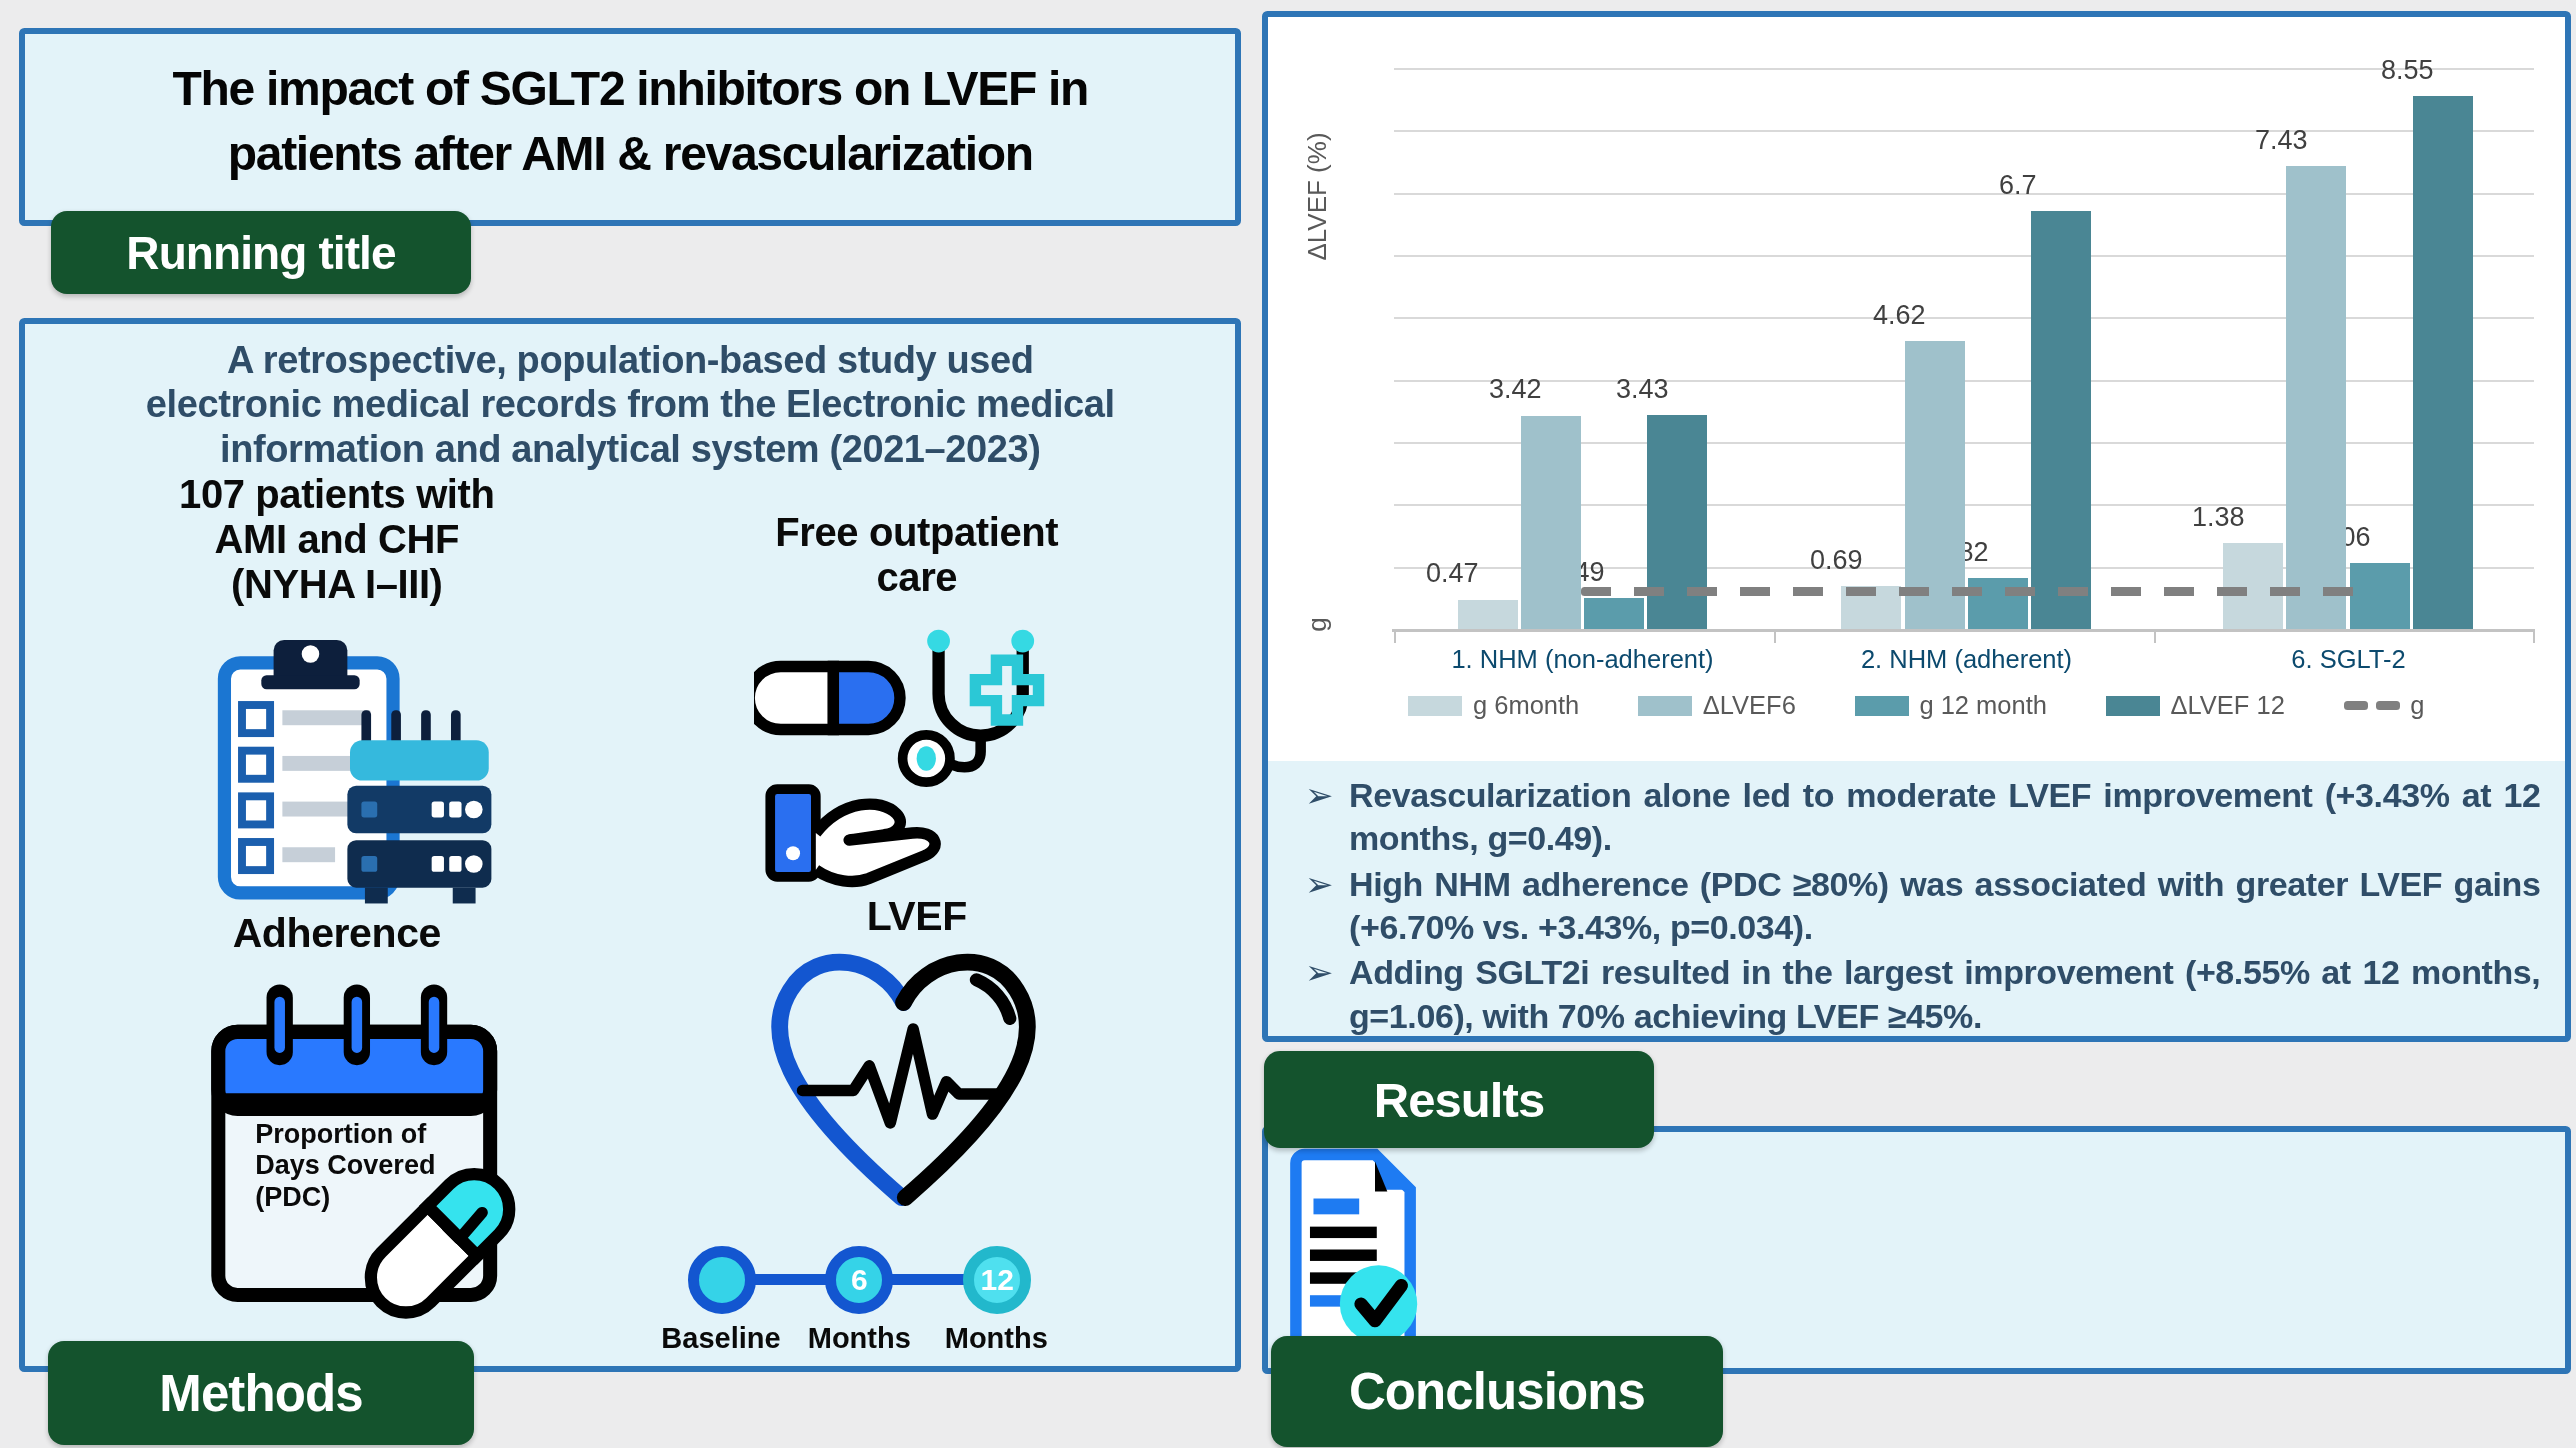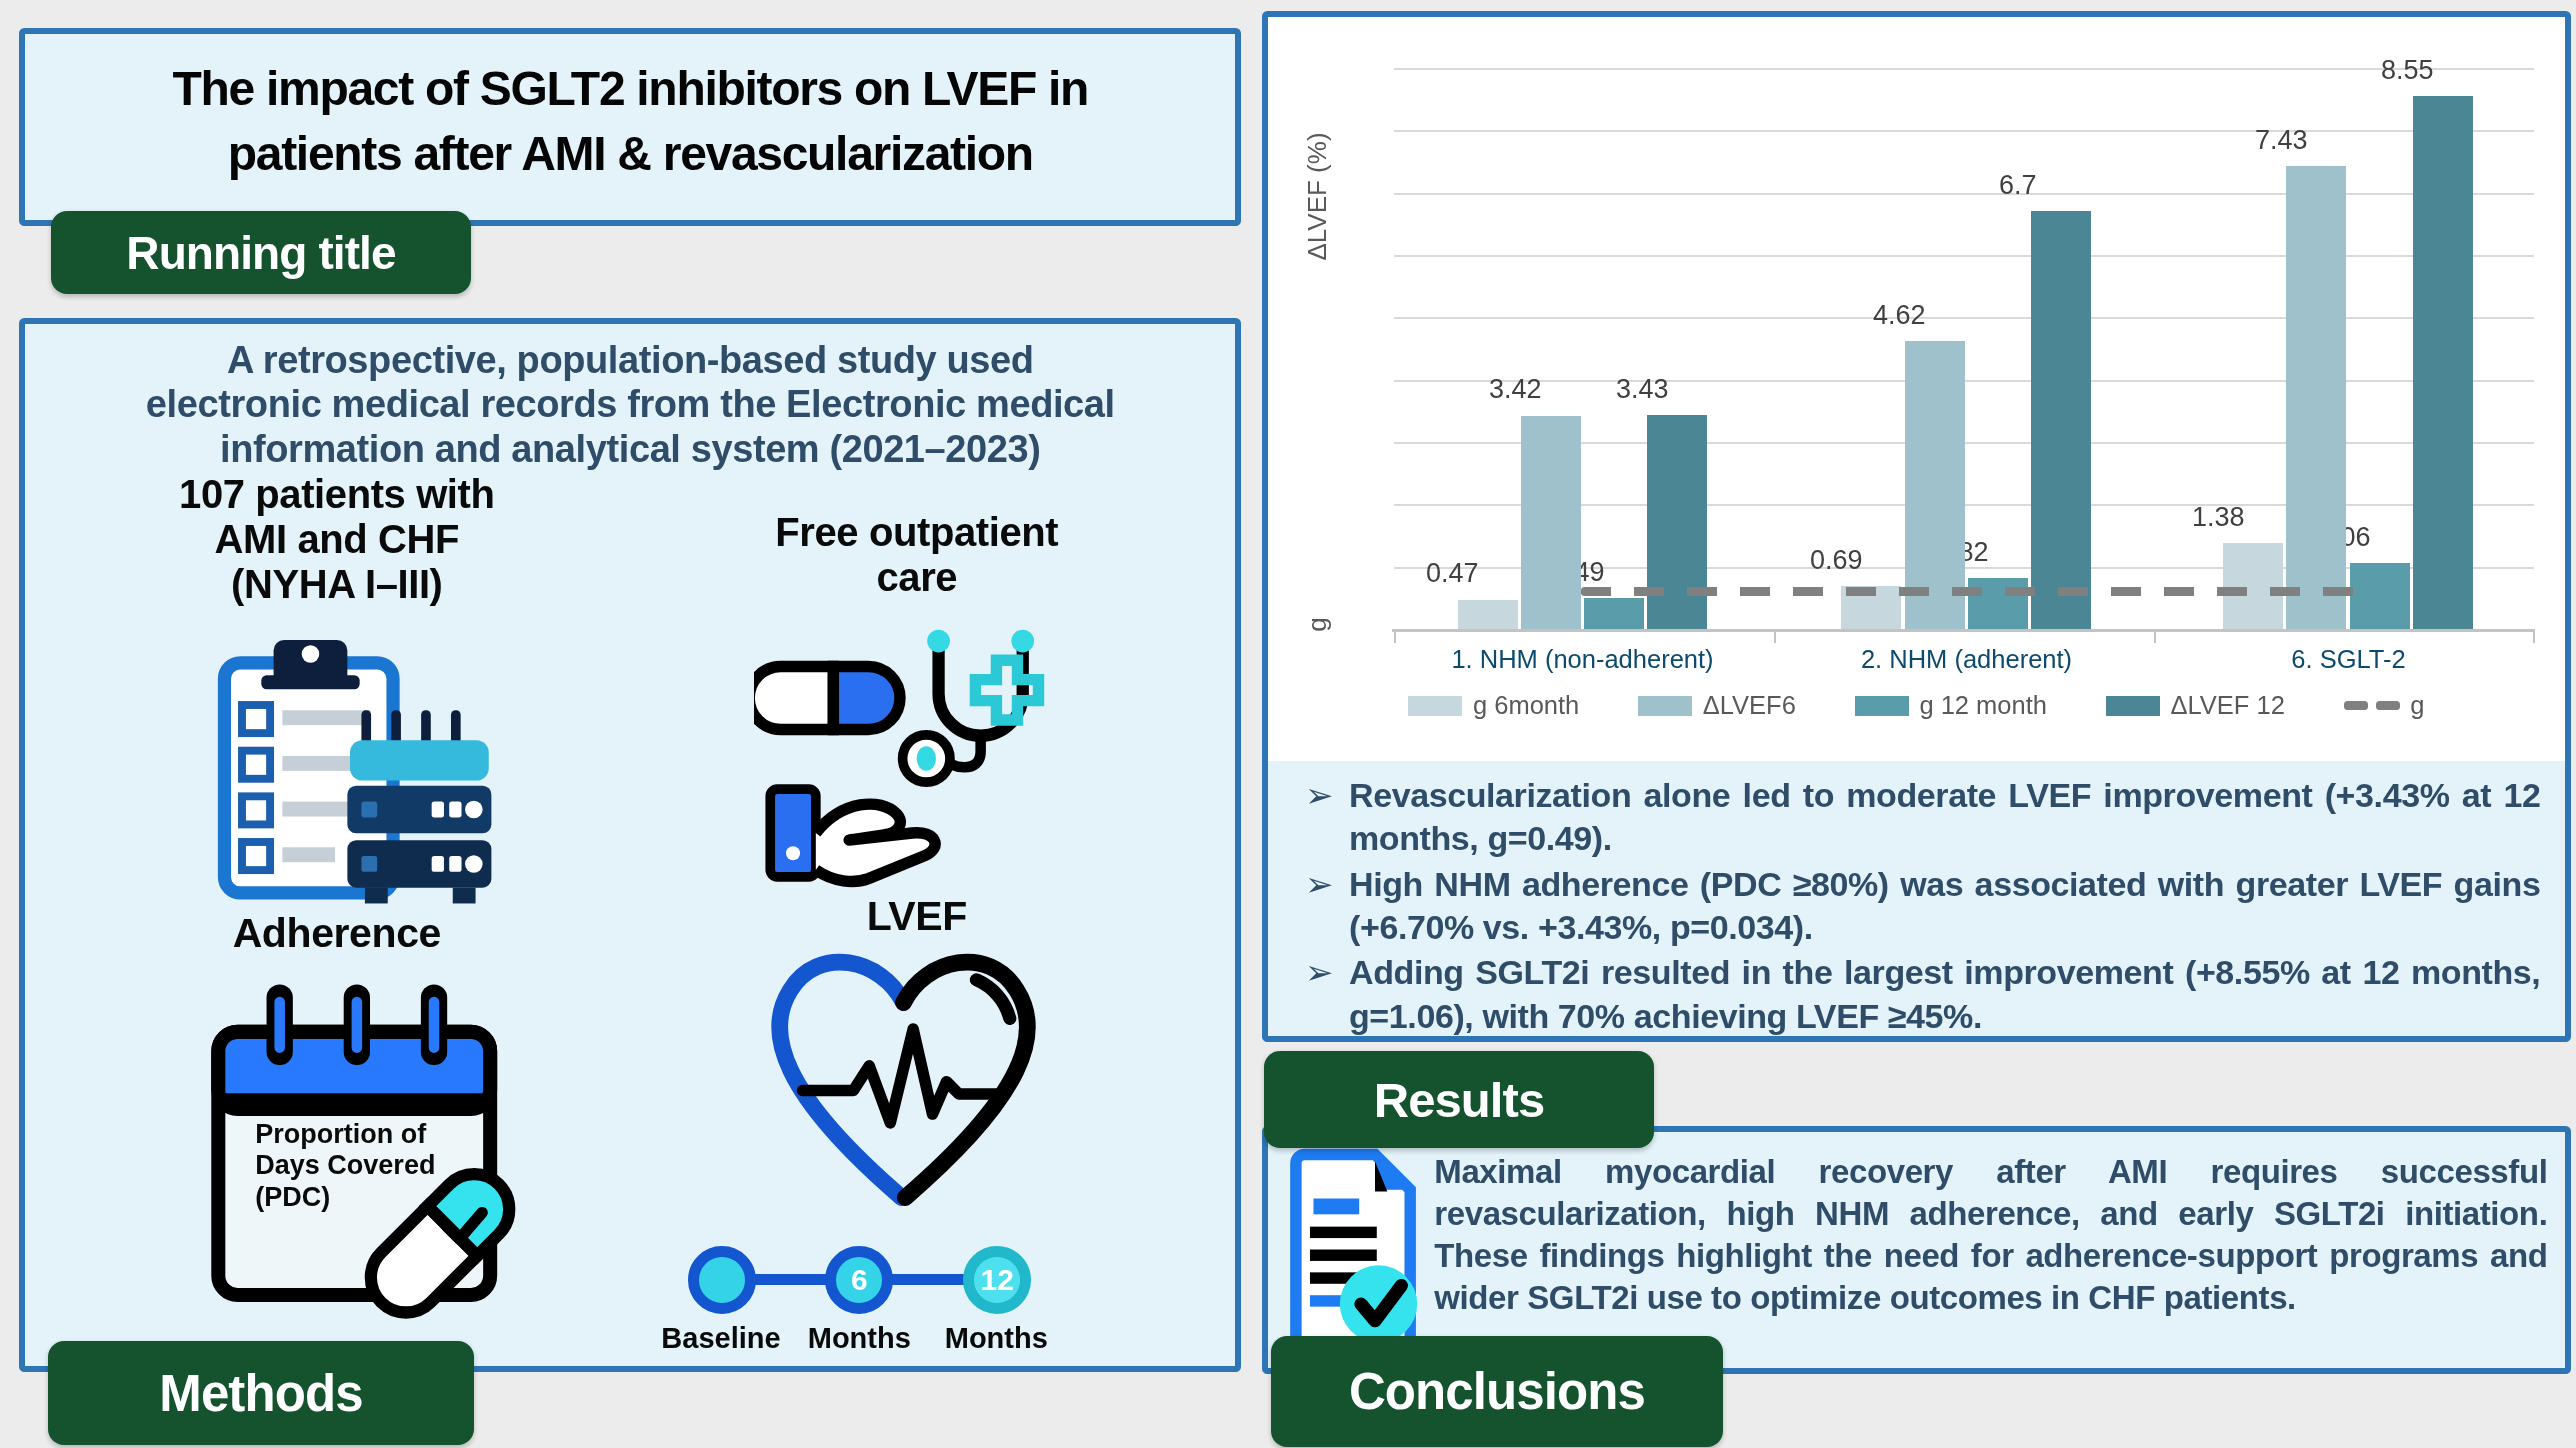--- a/index.html
+++ b/index.html
@@ -307,19 +307,18 @@
       <path d="M108,12 l40,40 h-34 a6,6 0 0 1 -6,-6 z" fill="#1e7bf2"></path>
       <path d="M108,20 l14,34 h-14 z" fill="#000"></path>
       <rect x="38" y="62" width="52" height="18" fill="#1e7bf2"></rect>
       <rect x="34" y="94" width="76" height="13" fill="#000"></rect>
       <rect x="34" y="120" width="76" height="13" fill="#000"></rect>
       <rect x="34" y="146" width="70" height="13" fill="#000"></rect>
       <rect x="34" y="172" width="44" height="13" fill="#1e7bf2"></rect>
       <circle cx="112" cy="182" r="44" fill="#35e3ee"></circle>
       <path d="M92,182 l16,19 l30,-40" fill="none" stroke="#000" stroke-width="15" stroke-linecap="round" stroke-linejoin="round"></path>
     </svg>
-    <div id="conclusions-text">Maximal myocardial recovery after AMI requires successful revascularization, high NHM adherence, and early SGLT2i initiation. These findings highlight the need for adherence-support programs and wider SGLT2i use to optimize outcomes in CHF patients.</div>
   </div>
 </div>
 <div class="badge" id="conclusions-badge">
   <span>Conclusions</span>
 </div>
 
 
 </body></html>

